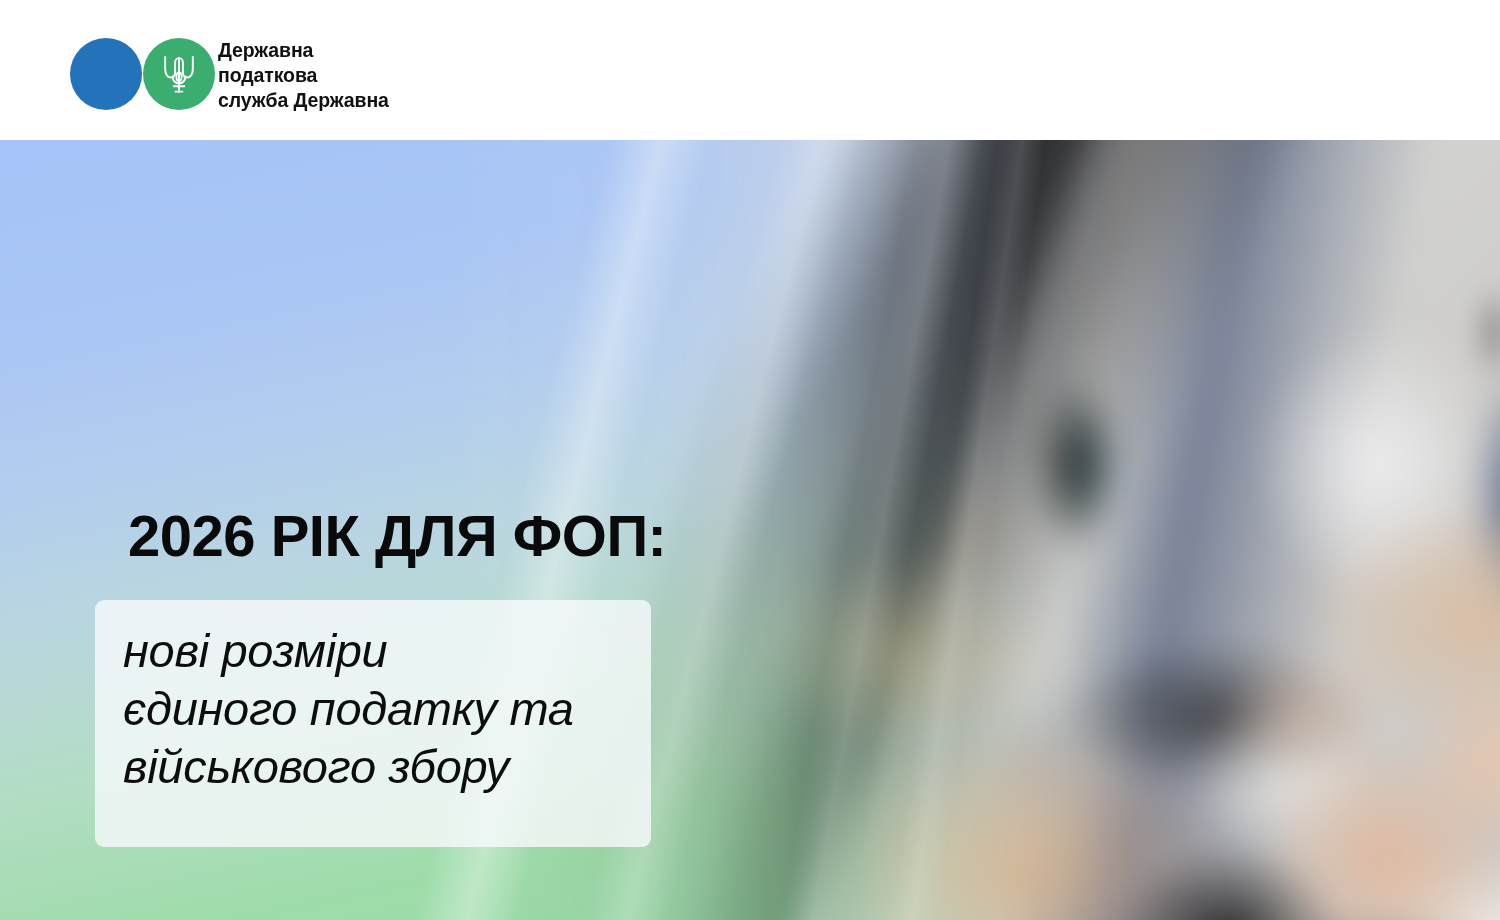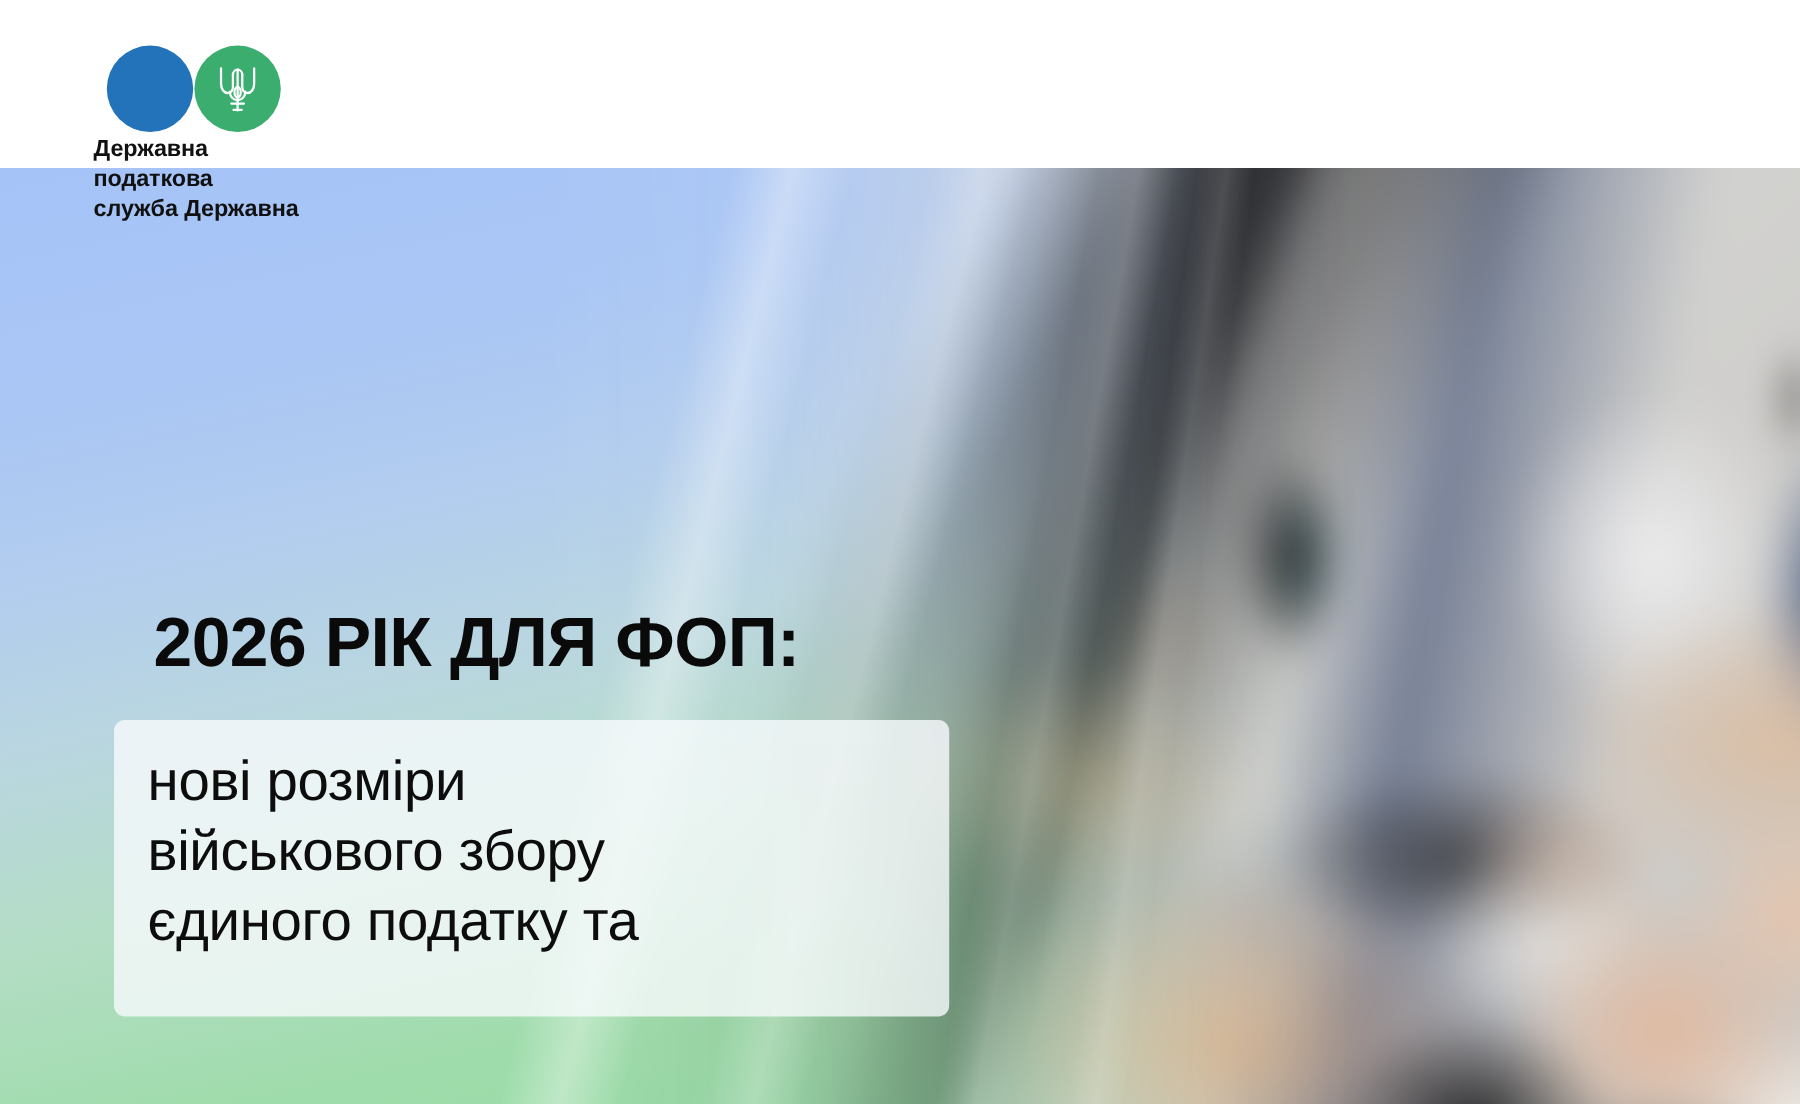--- a/index.html
+++ b/index.html
@@ -24,21 +24,20 @@
     left:0; top:0;
     width:1500px; height:140px;
     background:#ffffff;
     z-index:40;
   }
   .logo{
     position:absolute;
     left:70px; top:38px;
     display:flex;
     align-items:center;
-    flex-direction:column;
   }
   .logo-marks{
     position:relative;
     width:140px; height:74px;
     flex:0 0 auto;
   }
   .circle-blue{
     position:absolute;
     left:0; top:0;
     width:72px; height:72px;
@@ -173,24 +172,25 @@
     letter-spacing:-0.5px;
     line-height:1;
     color:#0a0a0a;
     white-space:nowrap;
     z-index:30;
   }
 
   .subtitle-panel{
     position:absolute;
     left:95px; top:460px;
-    width:696px; height:247px;
+    width:556px; height:247px;
     background:rgba(248,250,252,.80);
     border-radius:9px;
     z-index:30;
+    font-style:italic;
   }
   .subtitle-text{
     position:absolute;
     left:28px; top:22px;
     width:650px;
     font-size:47px;
     font-weight:normal;
     line-height:1.23;
     color:#0d0d0d;
     letter-spacing:-0.3px;
@@ -232,19 +232,19 @@
   <div class="stage">
     <div class="photo"></div>
     <div class="wash"></div>
     <div class="streaks"></div>
 
     <h1 class="headline">2026 РІК ДЛЯ ФОП:</h1>
 
     <div class="subtitle-panel">
       <div class="subtitle-text">
         <span>нові розміри</span>
+        <span>єдиного податку та</span>
         <span>військового збору</span>
-        <span>єдиного податку та</span>
       </div>
     </div>
   </div>
 
 </div>
 
 </body></html>

